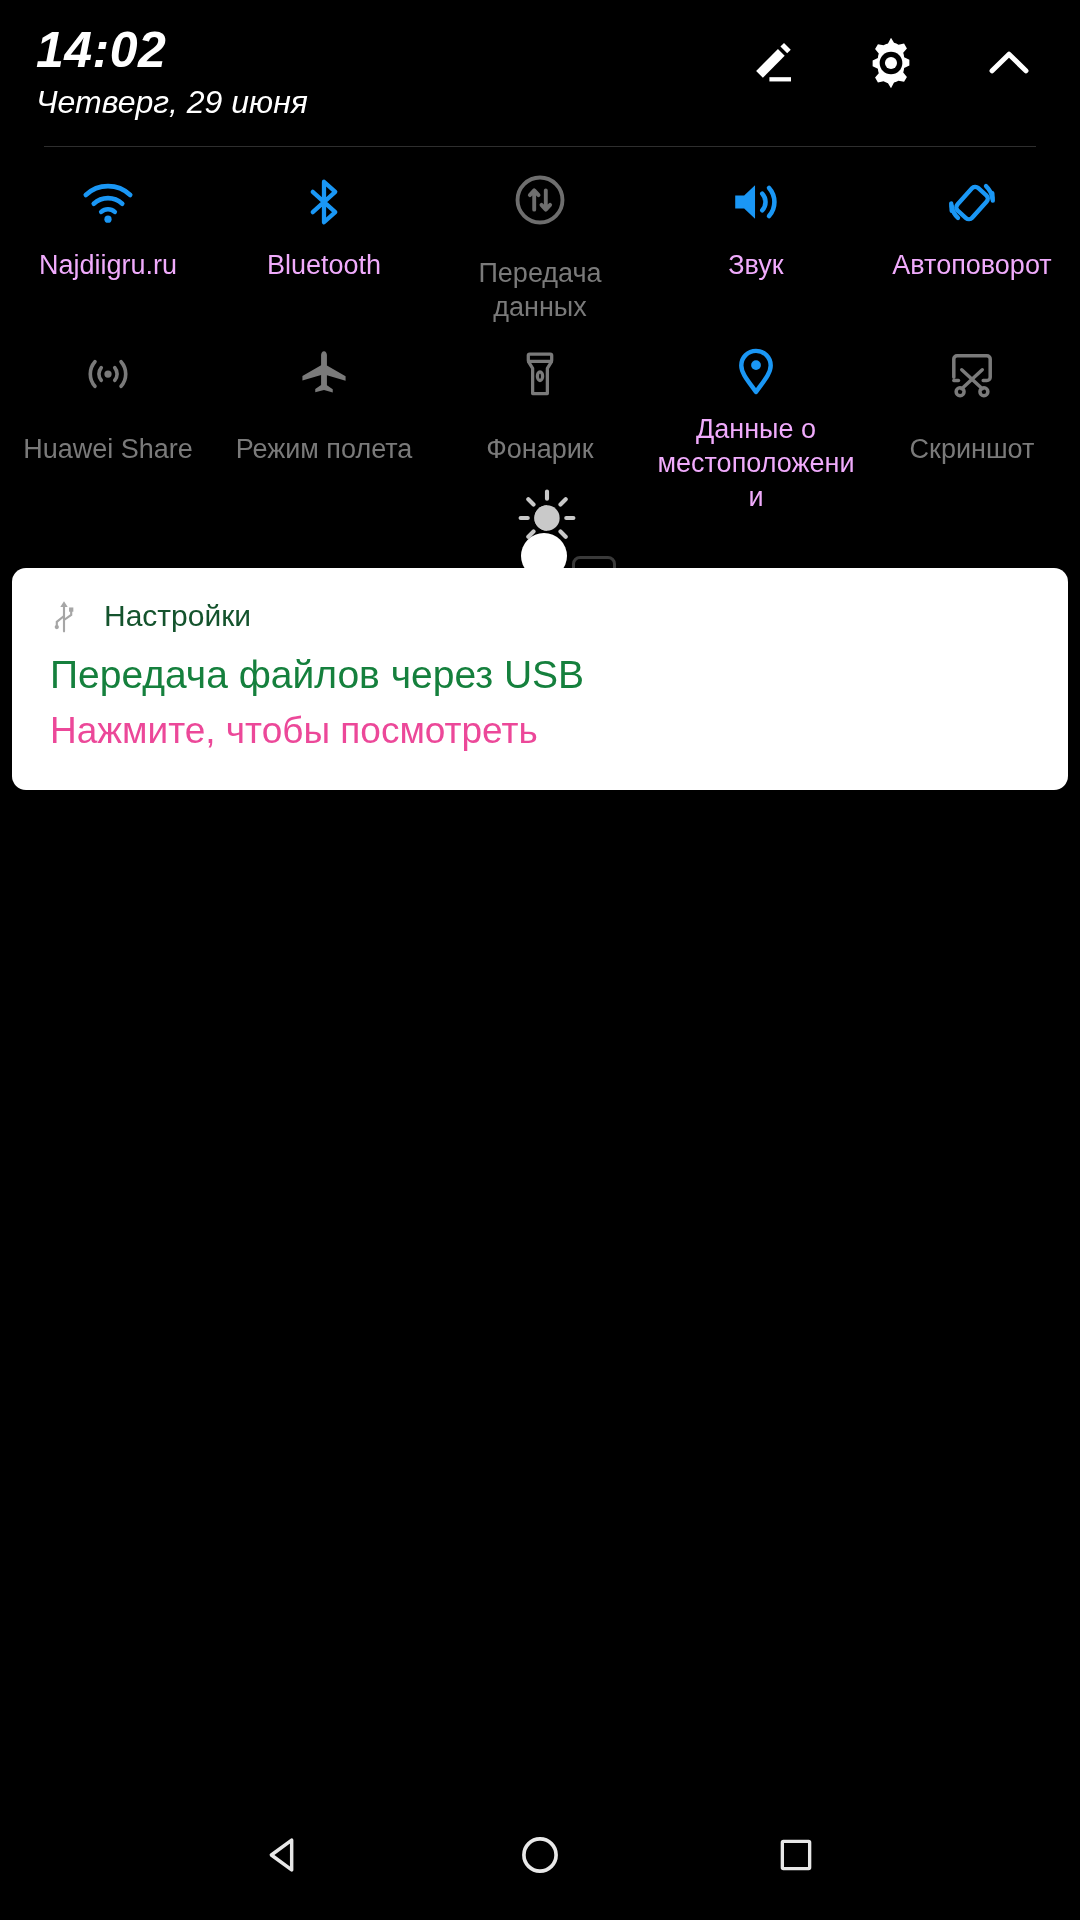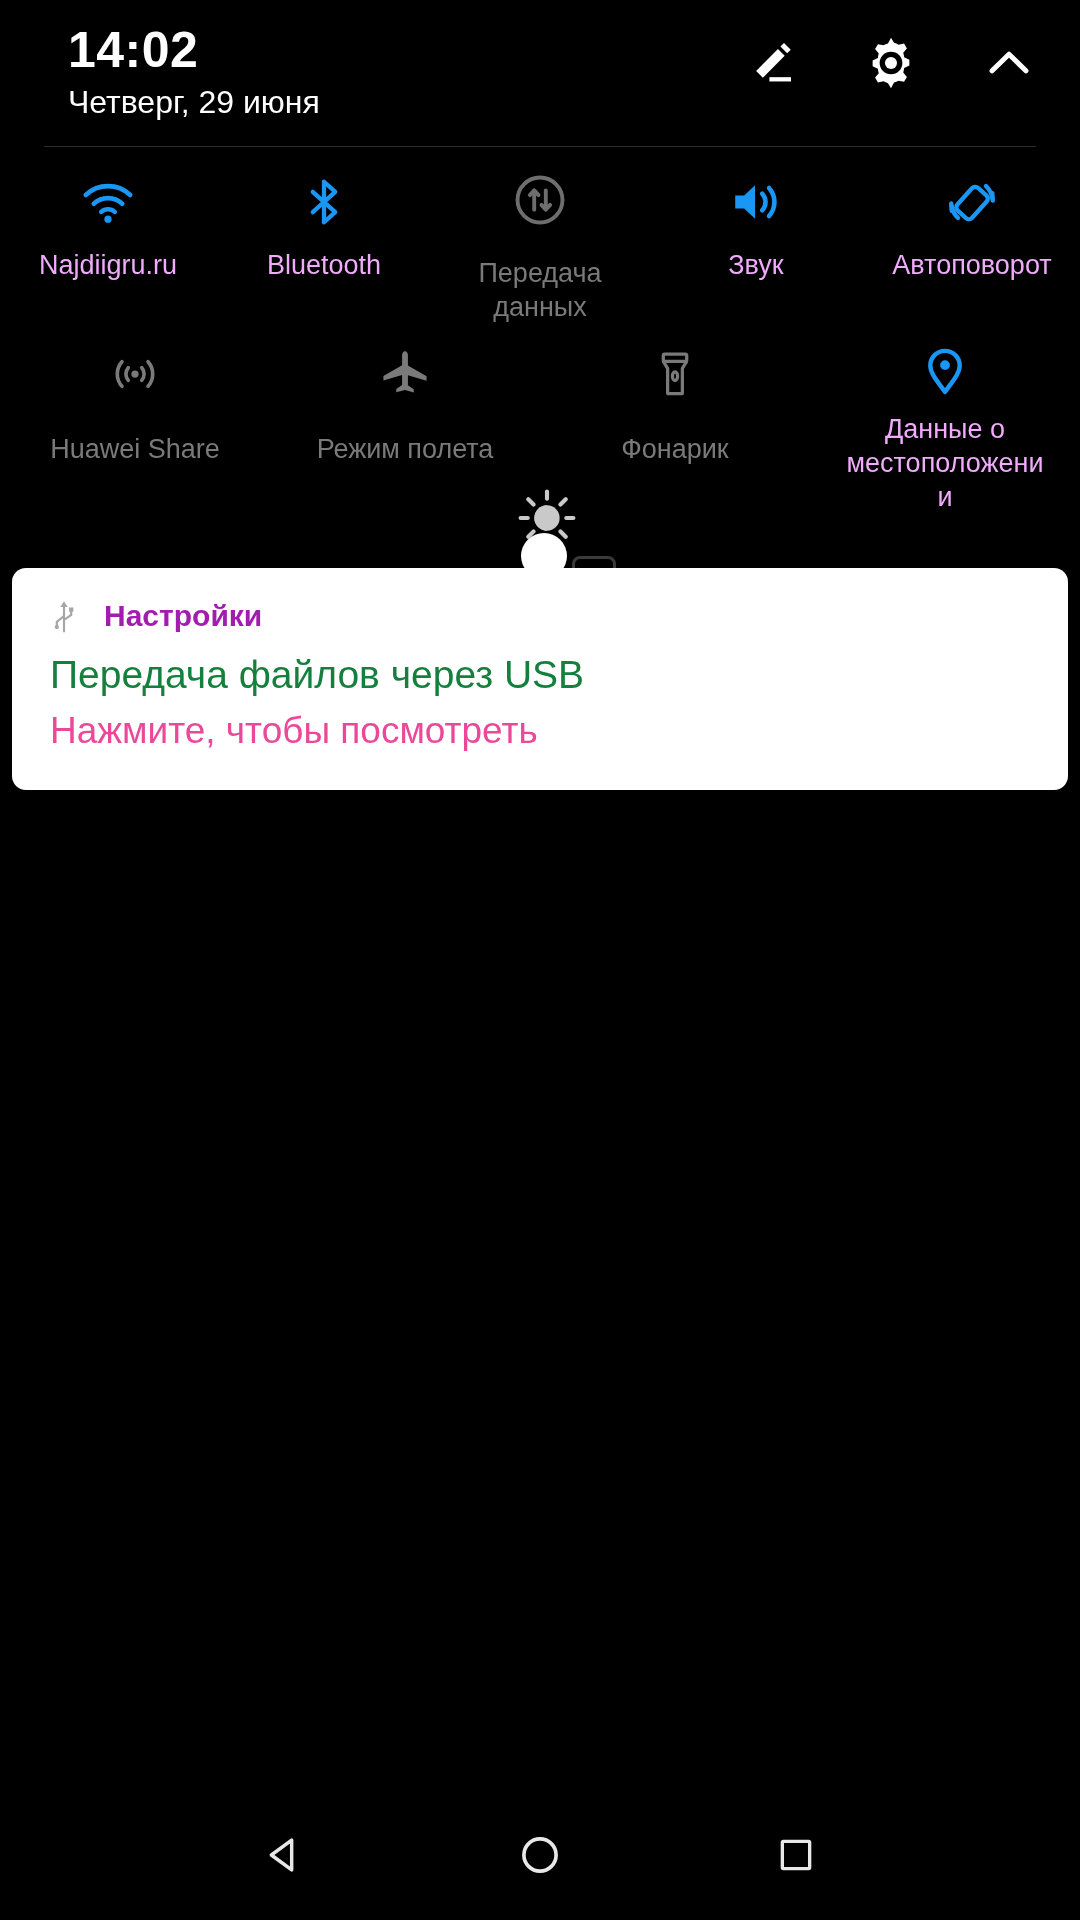--- a/index.html
+++ b/index.html
@@ -13,24 +13,25 @@
     position: relative;
     width: 1080px; height: 1920px;
     background: #000;
   }
 
   
   .header {
     position: absolute;
     top: 0; left: 0; right: 0;
     height: 148px;
-    padding: 22px 40px 0 68px;
+    padding: 22px 40px 0 36px;
     display: flex;
     align-items: flex-start;
     justify-content: space-between;
+    font-style: italic;
   }
   .clock-block { display: flex; flex-direction: column; }
   .clock-time {
     color: #ffffff;
     font-size: 50px;
     font-weight: bold;
     line-height: 56px;
     letter-spacing: 0.5px;
   }
   .clock-date {
@@ -167,23 +168,23 @@
     display: flex;
     align-items: center;
     gap: 22px;
     margin-bottom: 14px;
   }
   .notif-appicon {
     width: 36px; height: 40px;
     display: flex; align-items: center; justify-content: center;
   }
   .notif-app {
-    color: #a21caf;
+    color: #14532d;
     font-size: 30px;
-    font-weight: bold;
+    font-weight: normal;
   }
   .notif-title {
     color: #15803d;
     font-size: 39px;
     line-height: 50px;
     margin-left: 4px;
     margin-top: 6px;
   }
   .notif-sub {
     color: #ec4899;
@@ -346,20 +347,33 @@
       <div class="tile on">
         <div class="tile-icon">
           <svg width="56" height="56" viewBox="0 0 24 24" fill="none" stroke="#1a97f5" stroke-width="1.9">
             <path d="M12 21.4c3.6-5 6.3-8.1 6.3-11.3a6.3 6.3 0 1 0-12.6 0c0 3.2 2.7 6.3 6.3 11.3z" stroke-linejoin="round"></path>
             <circle cx="12" cy="9.9" r="2.1" fill="#1a97f5" stroke="none"></circle>
           </svg>
         </div>
         <div class="tile-label">Данные о местоположении</div>
       </div>
 
+      <div class="tile off">
+        <div class="tile-icon">
+          <svg width="56" height="56" viewBox="0 0 24 24" fill="none" stroke="#7a7a7a" stroke-width="1.5" stroke-linecap="round" stroke-linejoin="round">
+            <path d="M4.2 13.4 V5.6 a1.4 1.4 0 0 1 1.4-1.4 h12.8 a1.4 1.4 0 0 1 1.4 1.4 v7.8 a1.4 1.4 0 0 1-1.4 1.4 h-1.6"></path>
+            <path d="M6.2 14.8 H4.2"></path>
+            <path d="M7.6 10.2 L16.4 18.3"></path>
+            <path d="M16.4 10.2 L7.6 18.3"></path>
+            <circle cx="6.9" cy="19.6" r="1.7"></circle>
+            <circle cx="17.1" cy="19.6" r="1.7"></circle>
+          </svg>
+        </div>
+        <div class="tile-label">Скриншот</div>
+      </div>
 
     </div>
   </div>
 
   <div class="brightness">
     <div class="bright-icon">
       <svg width="66" height="66" viewBox="0 0 24 24">
         <circle cx="12" cy="12" r="4.6" fill="#c9c9c9"></circle>
         <g stroke="#c9c9c9" stroke-width="1.5" stroke-linecap="round">
           <path d="M12 2.4v2.6M12 19v2.6M2.4 12h2.6M19 12h2.6"></path>

